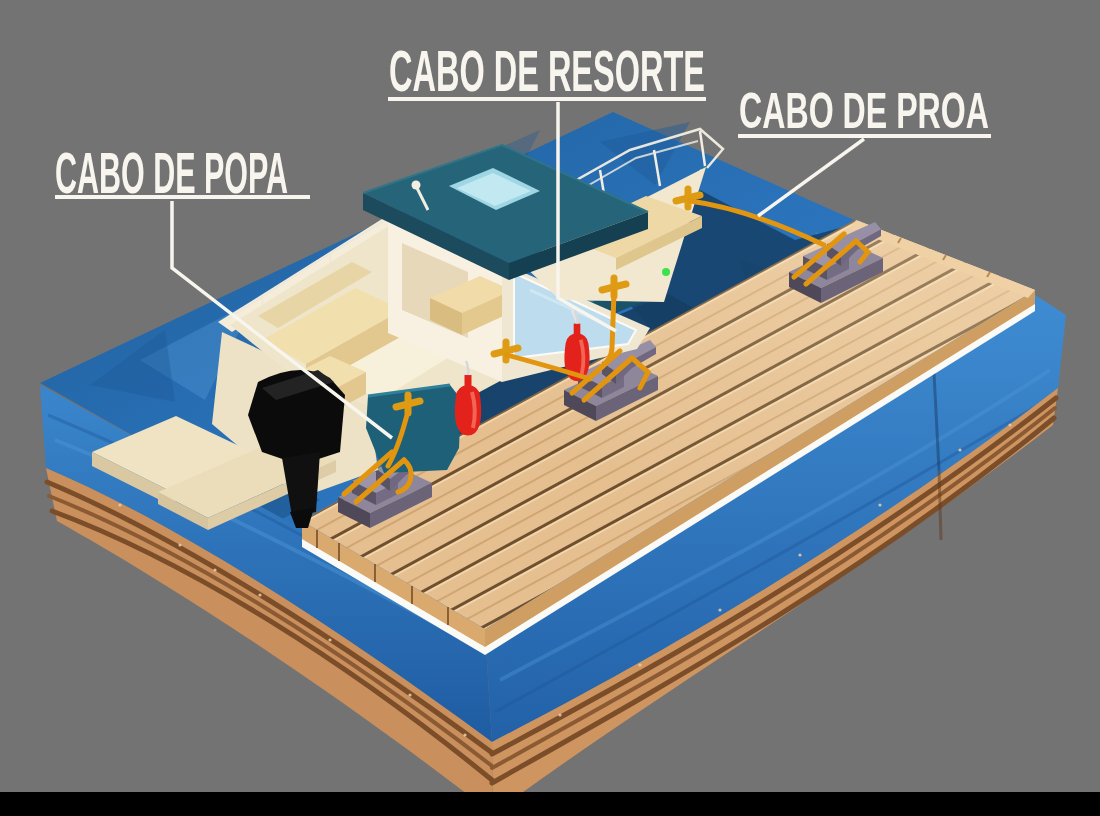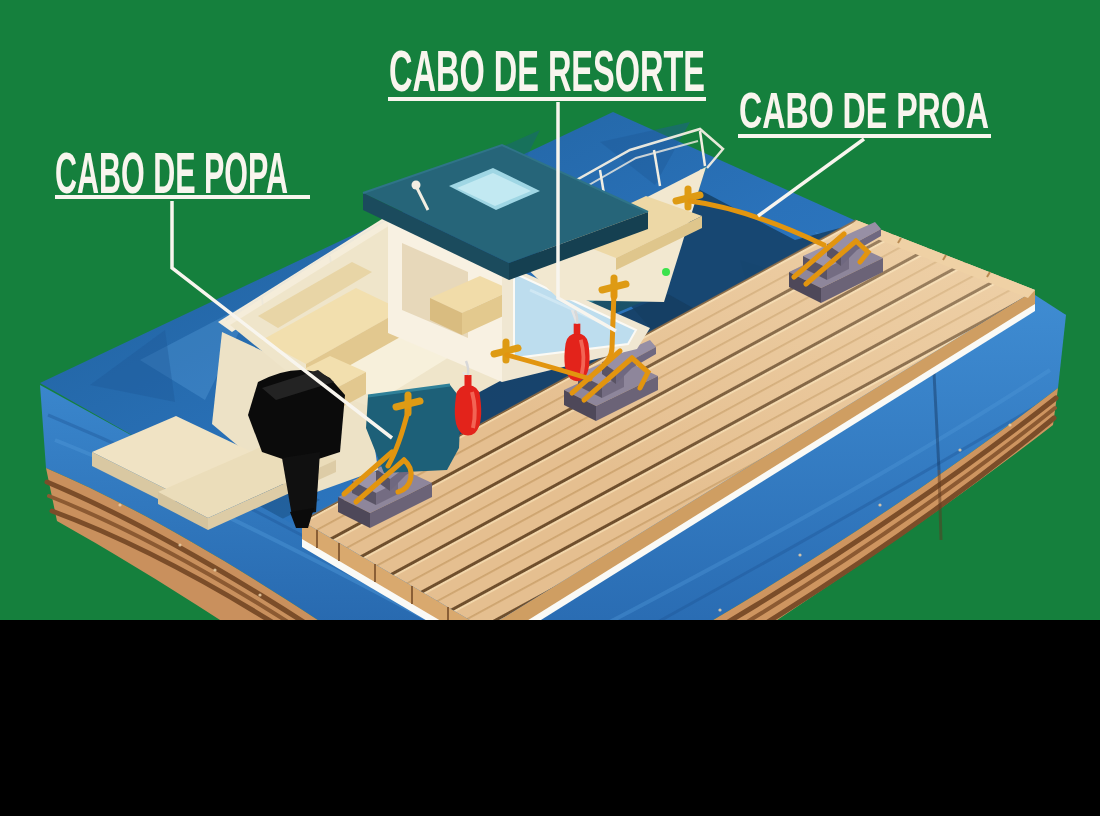--- a/index.html
+++ b/index.html
@@ -1,16 +1,16 @@
 <!DOCTYPE html>
 <html><head>
 <meta charset="utf-8">
 <style>
   html,body{margin:0;padding:0;background:#000;}
-  .stage{position:relative;width:1100px;height:620px;background:#15803d;overflow:hidden;}
+  .stage{position:relative;width:1100px;height:792px;background:#737373;overflow:hidden;}
   svg{display:block;}
   .label{font-family:"Liberation Sans","DejaVu Sans",sans-serif;font-weight:700;fill:#f8f5ee;}
 </style>
 </head>
 <body>
 
 <div class="stage">
 <svg width="1100" height="816" viewBox="0 0 1100 816">
   <defs>
     <linearGradient id="waterTopG" x1="0" y1="0" x2="1" y2="1">

